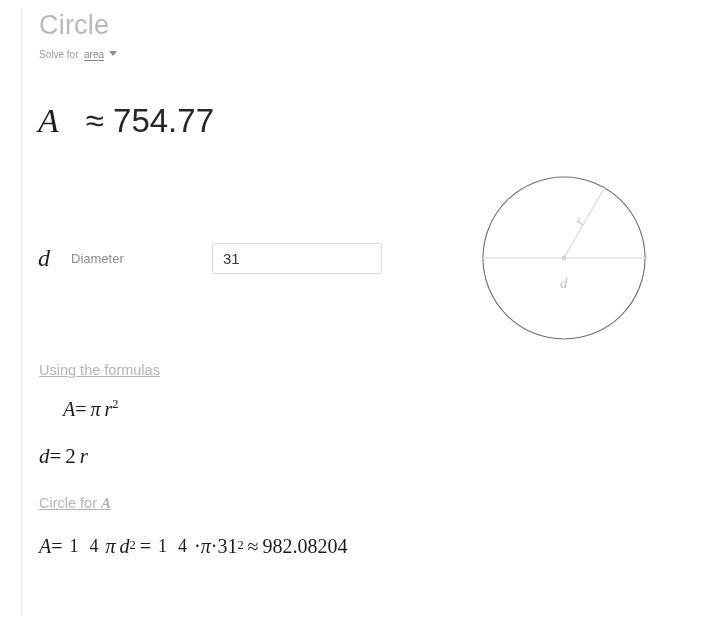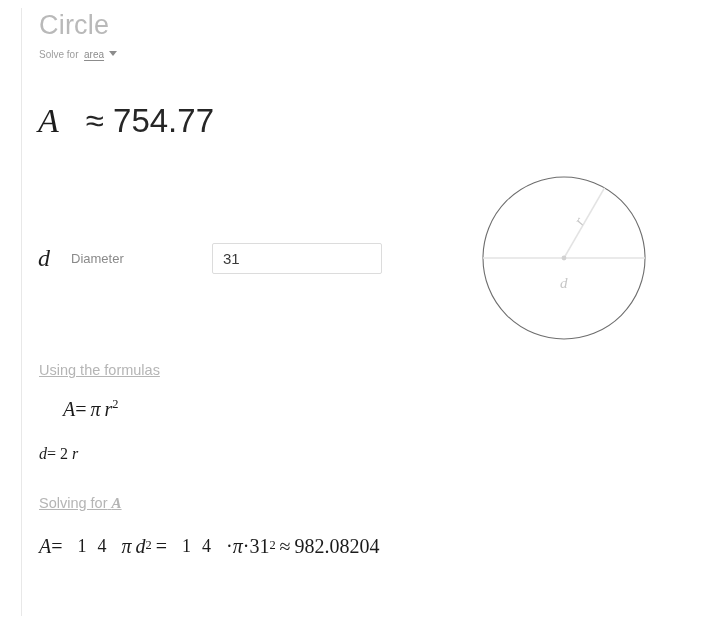--- a/index.html
+++ b/index.html
@@ -170,21 +170,21 @@
   #solving-label { left: 23px; top: 496px; }
 
   .formula {
     position: absolute;
     font-family: "Liberation Serif", serif;
     color: #1b1b1b;
     white-space: nowrap;
     line-height: 1;
   }
   #formula-area { left: 23px; top: 398px; font-size: 20px; margin-left: 24px; }
-  #formula-diam { left: 23px; top: 446px; font-size: 16px; }
+  #formula-diam { left: 23px; top: 446px; font-size: 21px; }
   .it { font-style: italic; }
   .up { font-style: normal; }
   .sup {
     font-size: 0.62em;
     vertical-align: super;
     font-style: normal;
   }
   .sp { display: inline-block; width: 4px; }
 
   
@@ -199,21 +199,21 @@
     display: flex;
     align-items: center;
     line-height: 1;
   }
   .eq > span { display: inline-block; }
   .frac {
     display: inline-flex;
     flex-direction: column;
     align-items: center;
     vertical-align: middle;
-    margin: 0 12px;
+    margin: 0 4px;
     font-style: normal;
   }
   .frac .num { font-size: 18px; line-height: 17px; padding: 0 3px; }
   .frac .bar { width: 100%; height: 1.3px; background: #1b1b1b; }
   .frac .den { font-size: 18px; line-height: 19px; padding: 0 3px; }
 </style>
 </head>
 <body>
 
 <div class="page">
@@ -252,21 +252,21 @@
 
   <div class="formula" id="formula-area">
     <span class="it">A</span><span class="up">=</span><span class="sp"></span><span class="it">π</span><span class="sp"></span><span class="it">r</span><span class="sup">2</span>
   </div>
 
   <div class="formula" id="formula-diam">
     <span class="it">d</span><span class="up">=</span><span class="sp"></span><span class="up">2</span><span class="sp"></span><span class="it">r</span>
   </div>
 
   <div class="section-label" id="solving-label">
-    <span>Solving for</span><span>&nbsp;</span><span class="em">A</span>
+    <span>Circle for</span><span>&nbsp;</span><span class="em">A</span>
   </div>
 
   <div class="eq">
     <span class="it">A</span>
     <span class="up">=</span>
     <span class="frac">
       <span class="num">1</span>
       <span class="bar"></span>
       <span class="den">4</span>
     </span>

